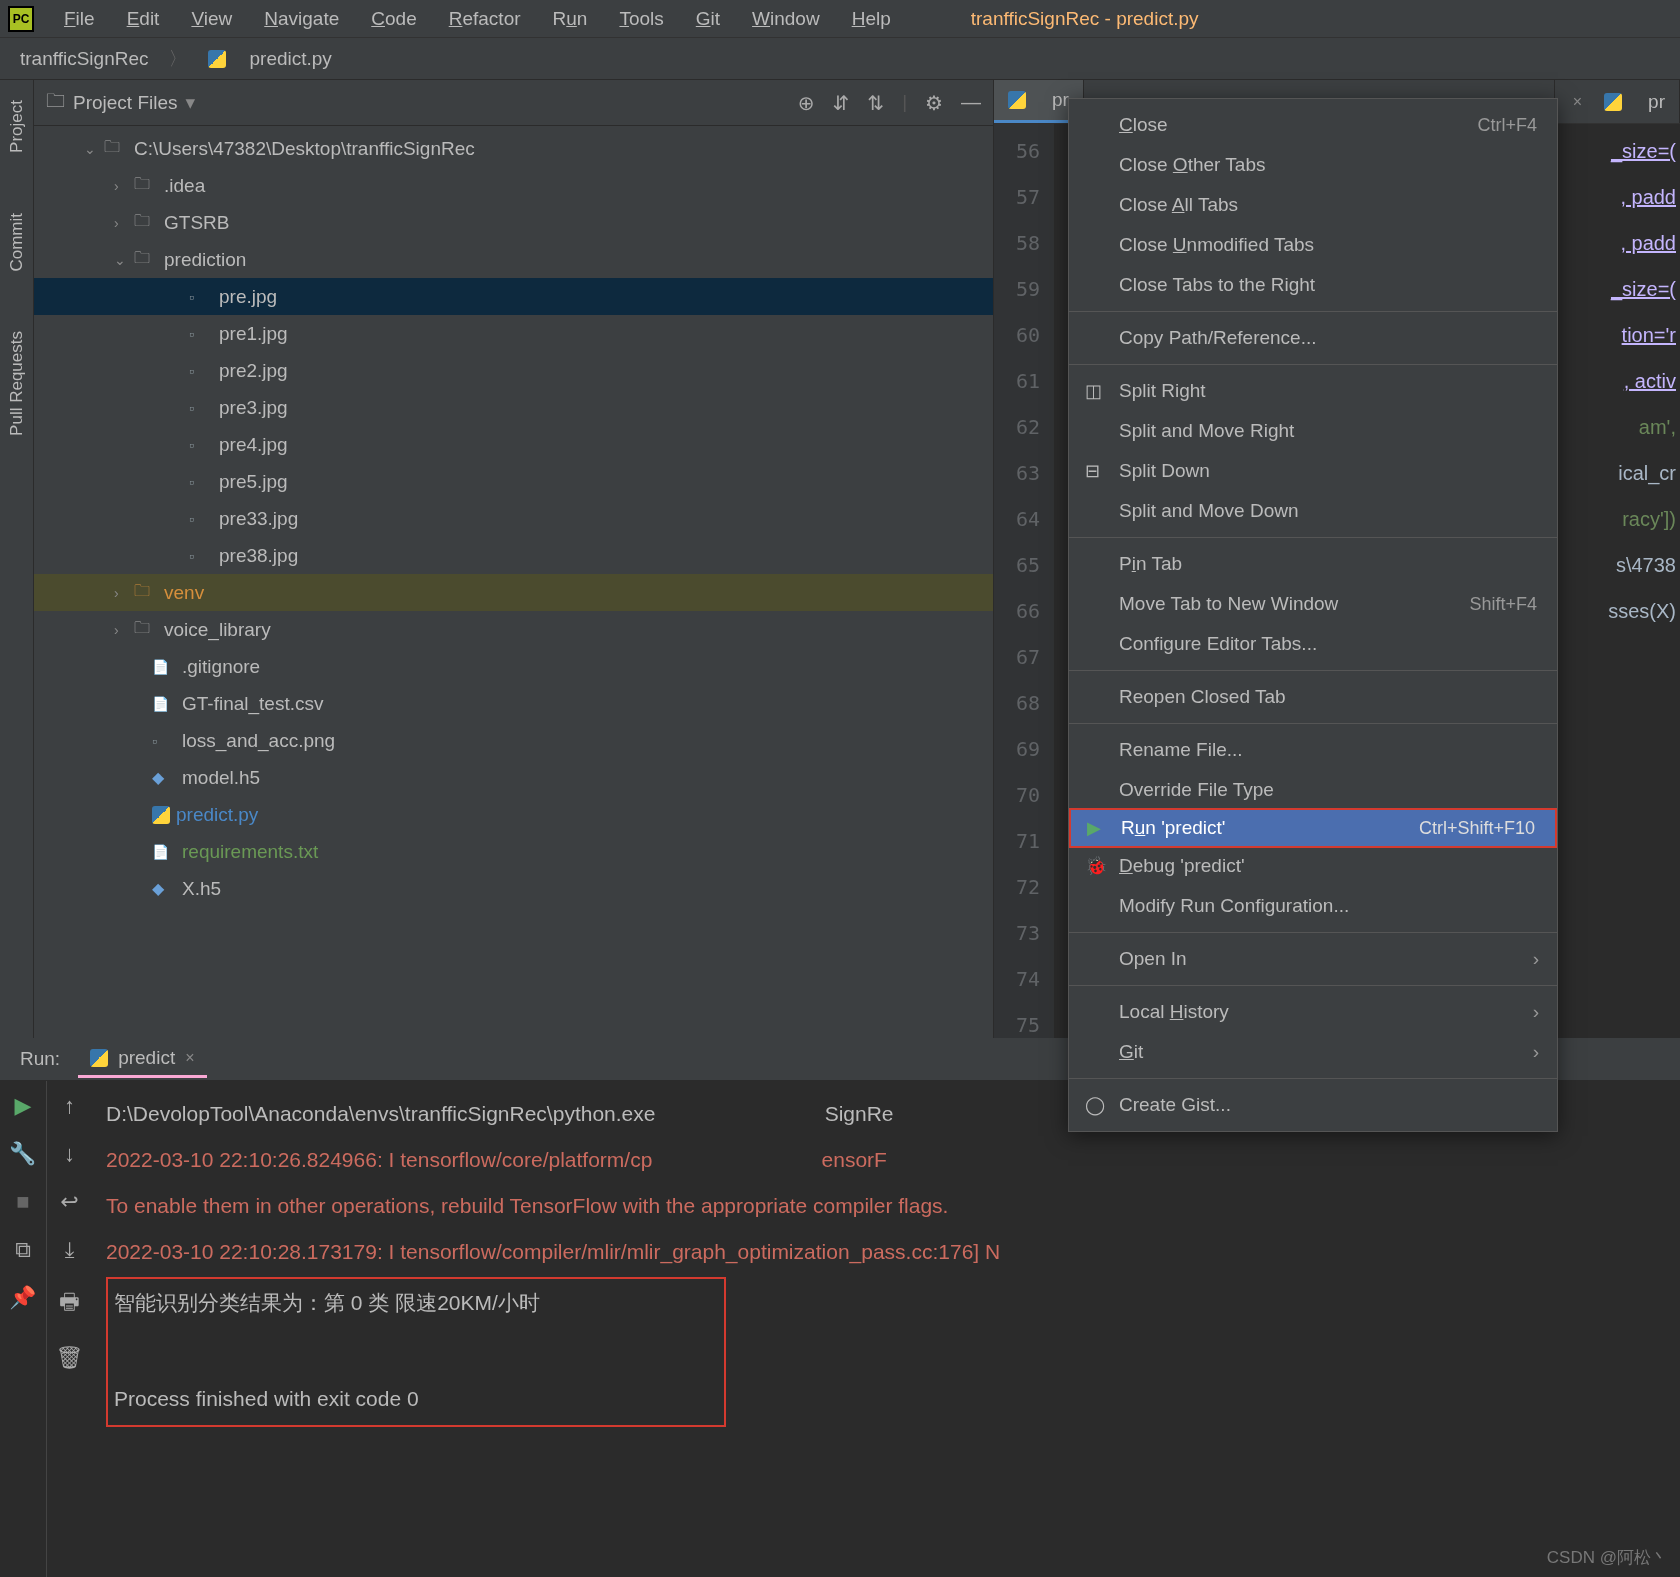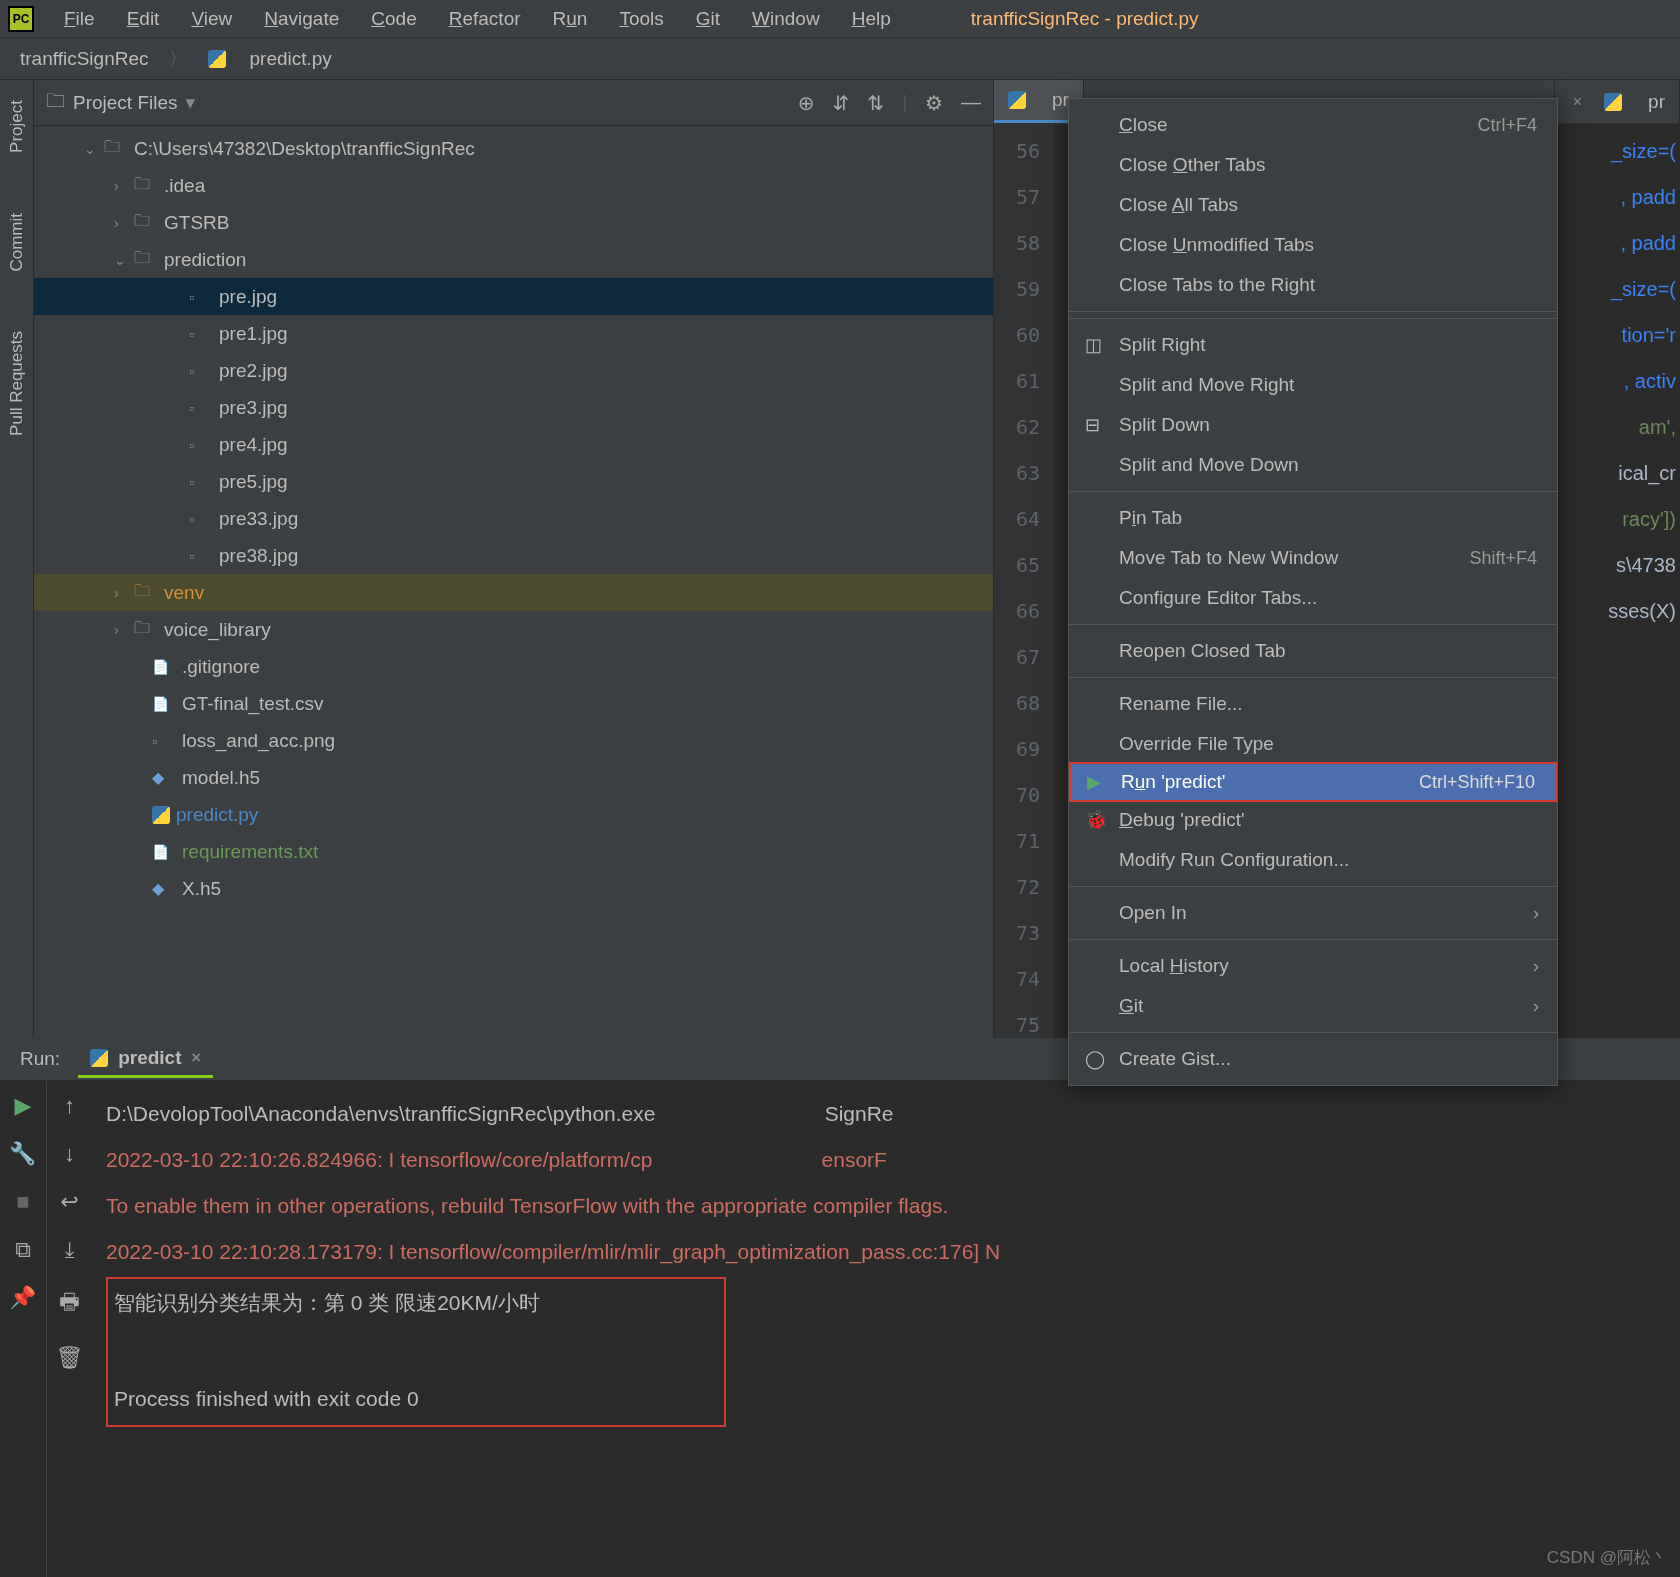--- a/index.html
+++ b/index.html
@@ -42,38 +42,38 @@
 
 .editor-area { flex: 1; background: #2b2b2b; display: flex; flex-direction: column; position: relative; }
 .editor-tabs { display: flex; height: 44px; background: #3c3f41; border-bottom: 1px solid #323232; }
 .editor-tab { display: flex; align-items: center; padding: 0 14px; gap: 22px; color: #bbbbbb; border-right: 1px solid #2b2b2b; cursor: pointer; }
 .editor-tab.active { background: #4e5254; border-bottom: 3px solid #4a88c7; }
 .tab-close { color: #888; font-size: 16px; margin-left: 4px; }
 
 .gutter-area { flex: 1; display: flex; }
 .gutter { width: 60px; background: #313335; text-align: right; padding: 4px 14px 0 0; color: #606366; line-height: 46px; font-family: 'Consolas', monospace; font-size: 20px; }
 .code-body { flex: 1; padding: 4px 0 0 14px; font-family: 'Consolas', monospace; font-size: 20px; line-height: 46px; color: #a9b7c6; white-space: pre; overflow: hidden; }
-.code-param { color: #3b82f6; }
+.code-param { color: #c4b5fd; text-decoration: underline; }
 .code-str { color: #6a8759; }
 
 .context-menu { position: absolute; top: 98px; left: 1068px; width: 490px; background: #3c3f41; border: 1px solid #555; box-shadow: 0 4px 20px rgba(0,0,0,0.5); z-index: 100; padding: 6px 0; }
 .ctx-item { display: flex; align-items: center; height: 40px; padding: 0 20px 0 50px; color: #bbbbbb; cursor: pointer; position: relative; }
 .ctx-item.highlighted { background: #4b6eaf; color: #fff; border: 2px solid #d43a2f; margin: -2px 0; }
 .ctx-shortcut { margin-left: auto; color: #999; font-size: 18px; }
 .ctx-item.highlighted .ctx-shortcut { color: #ddd; }
 .ctx-sep { height: 1px; background: #555; margin: 6px 0; }
 .ctx-icon { position: absolute; left: 16px; font-size: 18px; }
 .ctx-arrow { position: absolute; right: 18px; color: #999; }
 .run-icon-green { color: #59a869; }
 .bug-icon { color: #6a8f3c; }
 
 .run-panel { position: absolute; left: 0; right: 0; top: 1080px; bottom: 0; background: #2b2b2b; border-top: 1px solid #555; display: flex; }
 .run-header { position: absolute; top: -43px; left: 0; right: 0; height: 43px; background: #3c3f41; display: flex; align-items: center; padding-left: 20px; gap: 18px; border-bottom: 1px solid #2b2b2b; }
 .run-title { color: #bbbbbb; }
-.run-tab { display: flex; align-items: center; gap: 6px; padding: 6px 12px; border-bottom: 3px solid #84cc16; color: #bbbbbb; font-weight: bold; }
+.run-tab { display: flex; align-items: center; gap: 6px; padding: 6px 12px; border-bottom: 3px solid #f9a8d4; color: #bbbbbb; }
 .run-left-tools { width: 46px; display: flex; flex-direction: column; align-items: center; padding-top: 12px; gap: 22px; }
 .run-tool { color: #aaa; cursor: pointer; font-size: 22px; }
 .run-tool.play { color: #59a869; }
 .run-side-tools { width: 46px; display: flex; flex-direction: column; align-items: center; padding-top: 12px; gap: 22px; border-left: 1px solid #444; }
 .console { flex: 1; padding: 10px 14px; font-family: 'Consolas', monospace; font-size: 21px; line-height: 46px; color: #bbbbbb; white-space: pre; overflow: hidden; }
 .console-err { color: #cc6b5f; }
 .console-box { border: 2px solid #d43a2f; padding: 0 6px; display: inline-block; line-height: 48px; }
 
 .watermark { position: absolute; right: 12px; bottom: 8px; color: #777; font-size: 17px; }
 </style>
@@ -272,20 +272,23 @@
     <div class="ctx-item">
       <span>Close <u>A</u>ll Tabs</span>
     </div>
     <div class="ctx-item">
       <span>Close <u>U</u>nmodified Tabs</span>
     </div>
     <div class="ctx-item">
       <span>Close Tabs to the Right</span>
     </div>
     <div class="ctx-sep"></div>
+    <div class="ctx-item">
+      <span>Copy Path/Reference...</span>
+    </div>
     <div class="ctx-sep"></div>
     <div class="ctx-item">
       <span class="ctx-icon">◫</span>
       <span>Split Right</span>
     </div>
     <div class="ctx-item">
       <span>Split and Move Right</span>
     </div>
     <div class="ctx-item">
       <span class="ctx-icon">⊟</span>

